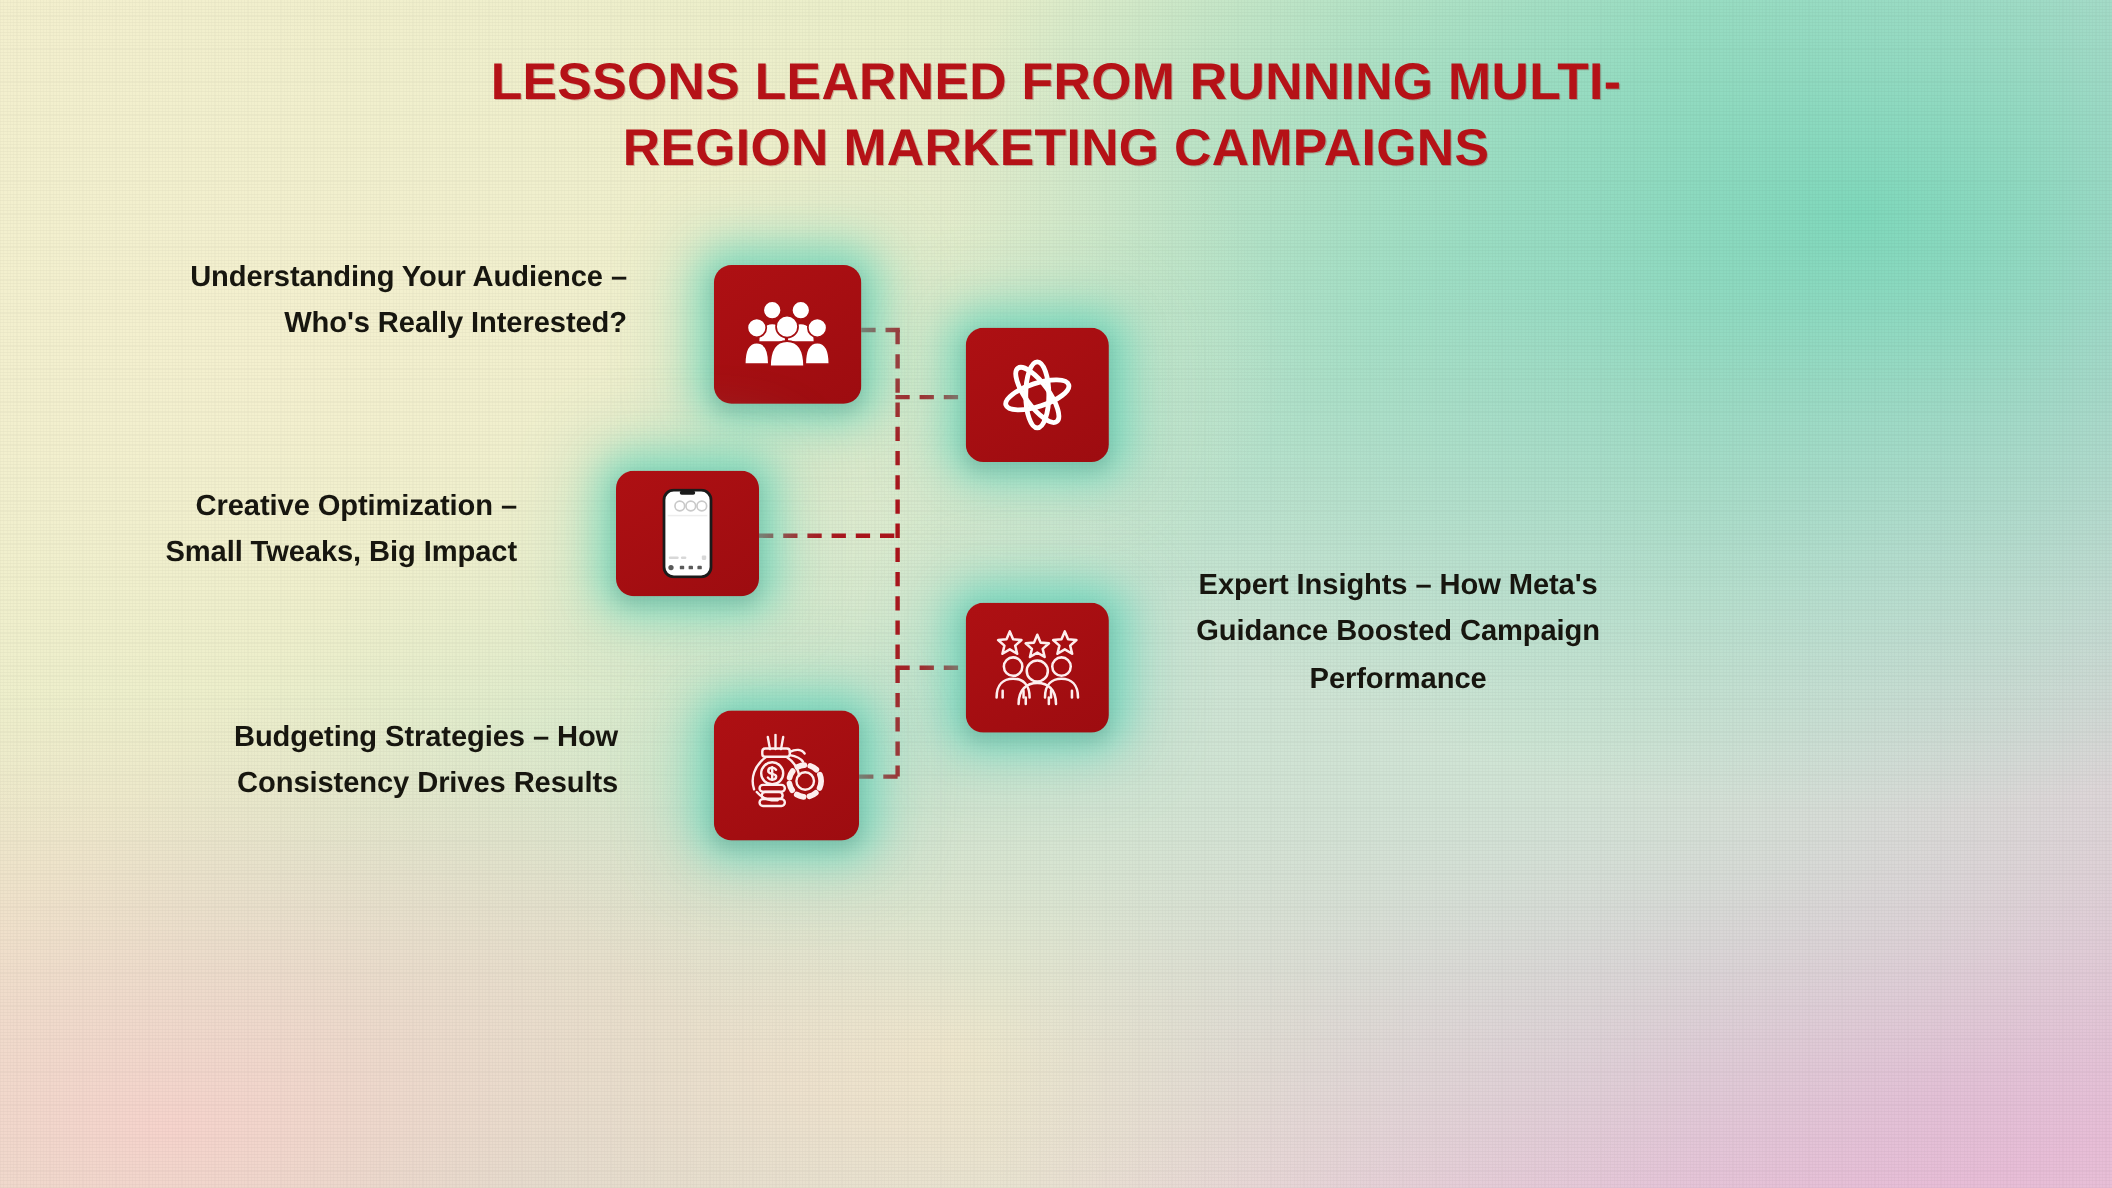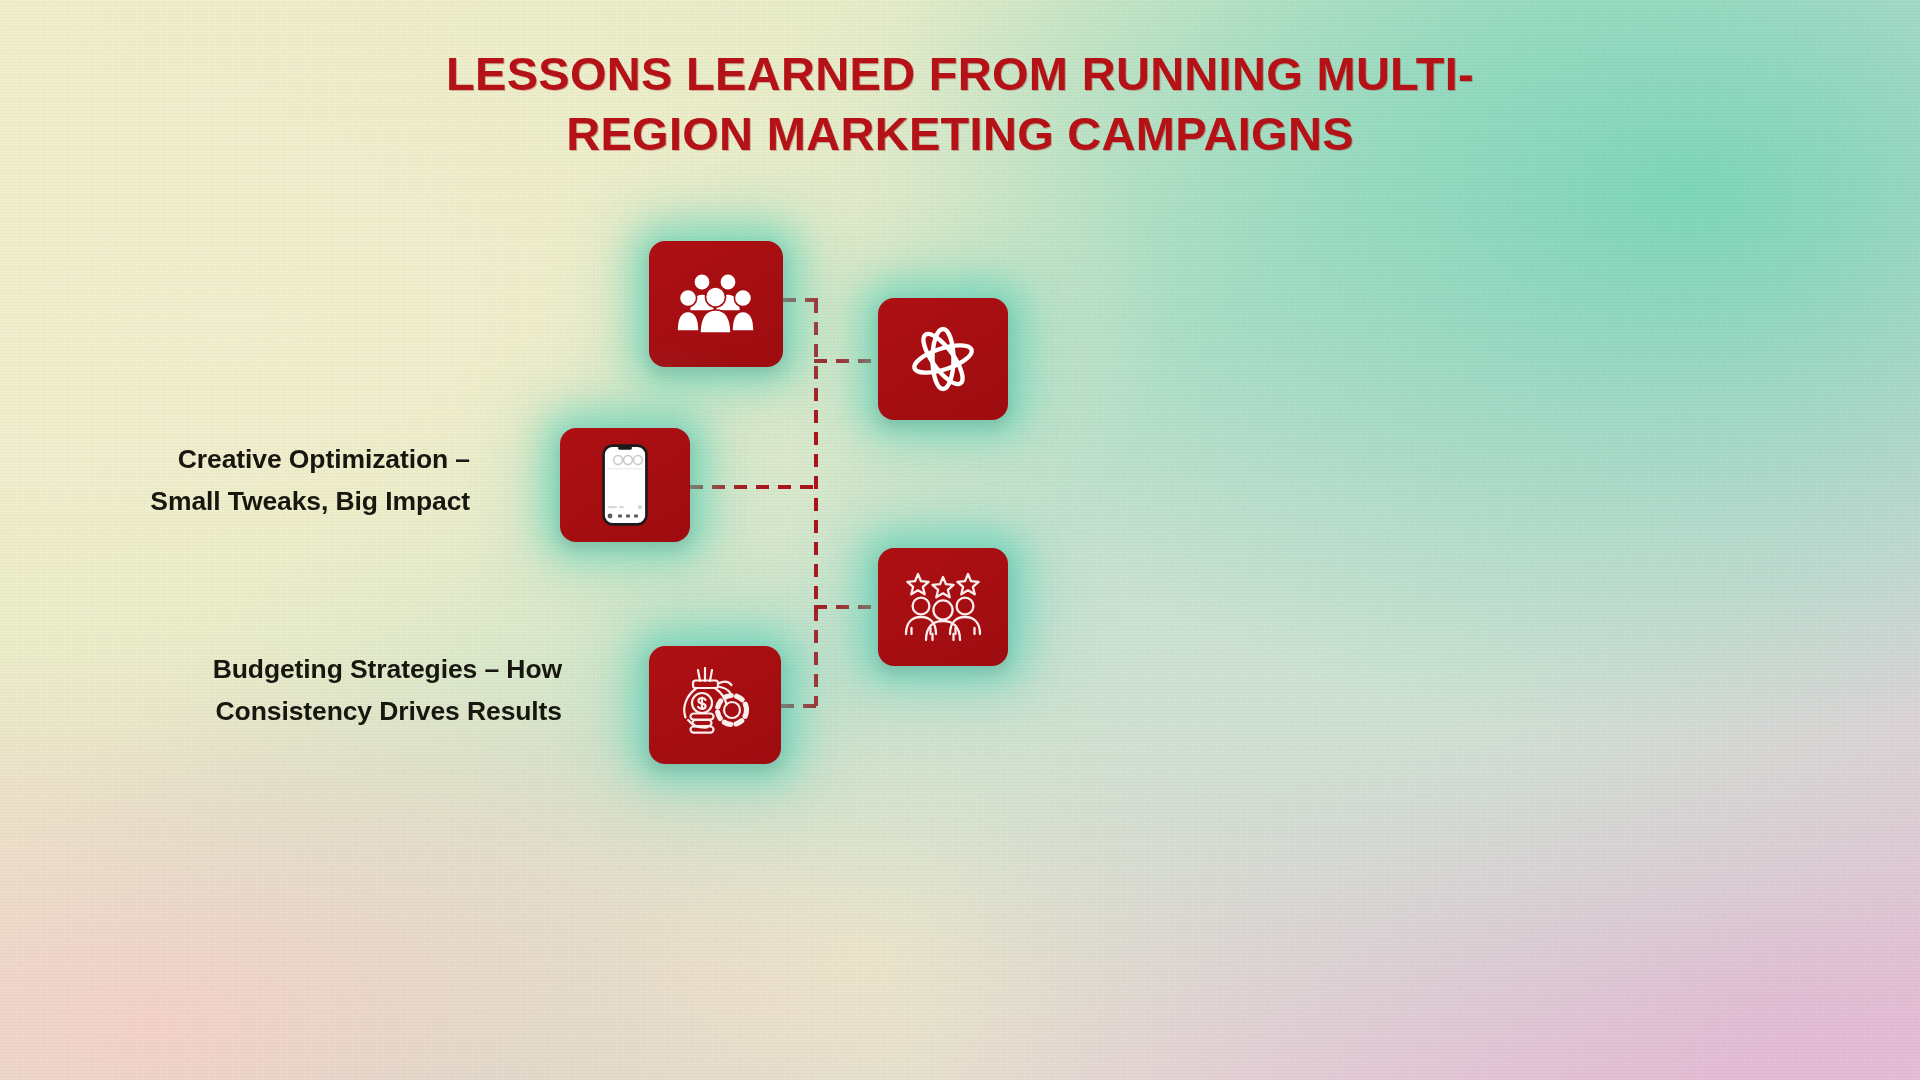--- a/index.html
+++ b/index.html
@@ -249,22 +249,27 @@
         <rect x="14.5" y="46.5" width="23" height="6.2" rx="3.1"></rect>
         <rect x="16.5" y="53" width="19" height="6.2" rx="3.1"></rect>
         <rect x="14.5" y="59.5" width="23" height="6.2" rx="3.1"></rect>
 
         <circle cx="56" cy="43" r="8"></circle>
         <circle cx="56" cy="43" r="14.5" stroke-dasharray="6.5 5.6" stroke-width="5.2"></circle>
       </g>
     </svg>
   </div>
 
+  <div class="label label-left lbl-audience">Understanding Your Audience –
+Who's Really Interested?</div>
 
 
   <div class="label label-left lbl-creative">Creative Optimization –
 Small Tweaks, Big Impact</div>
 
+  <div class="label label-right lbl-expert">Expert Insights – How Meta's
+Guidance Boosted Campaign
+Performance</div>
 
   <div class="label label-left lbl-budget">Budgeting Strategies – How
 Consistency Drives Results</div>
 
 </div>
 
 </body></html>

